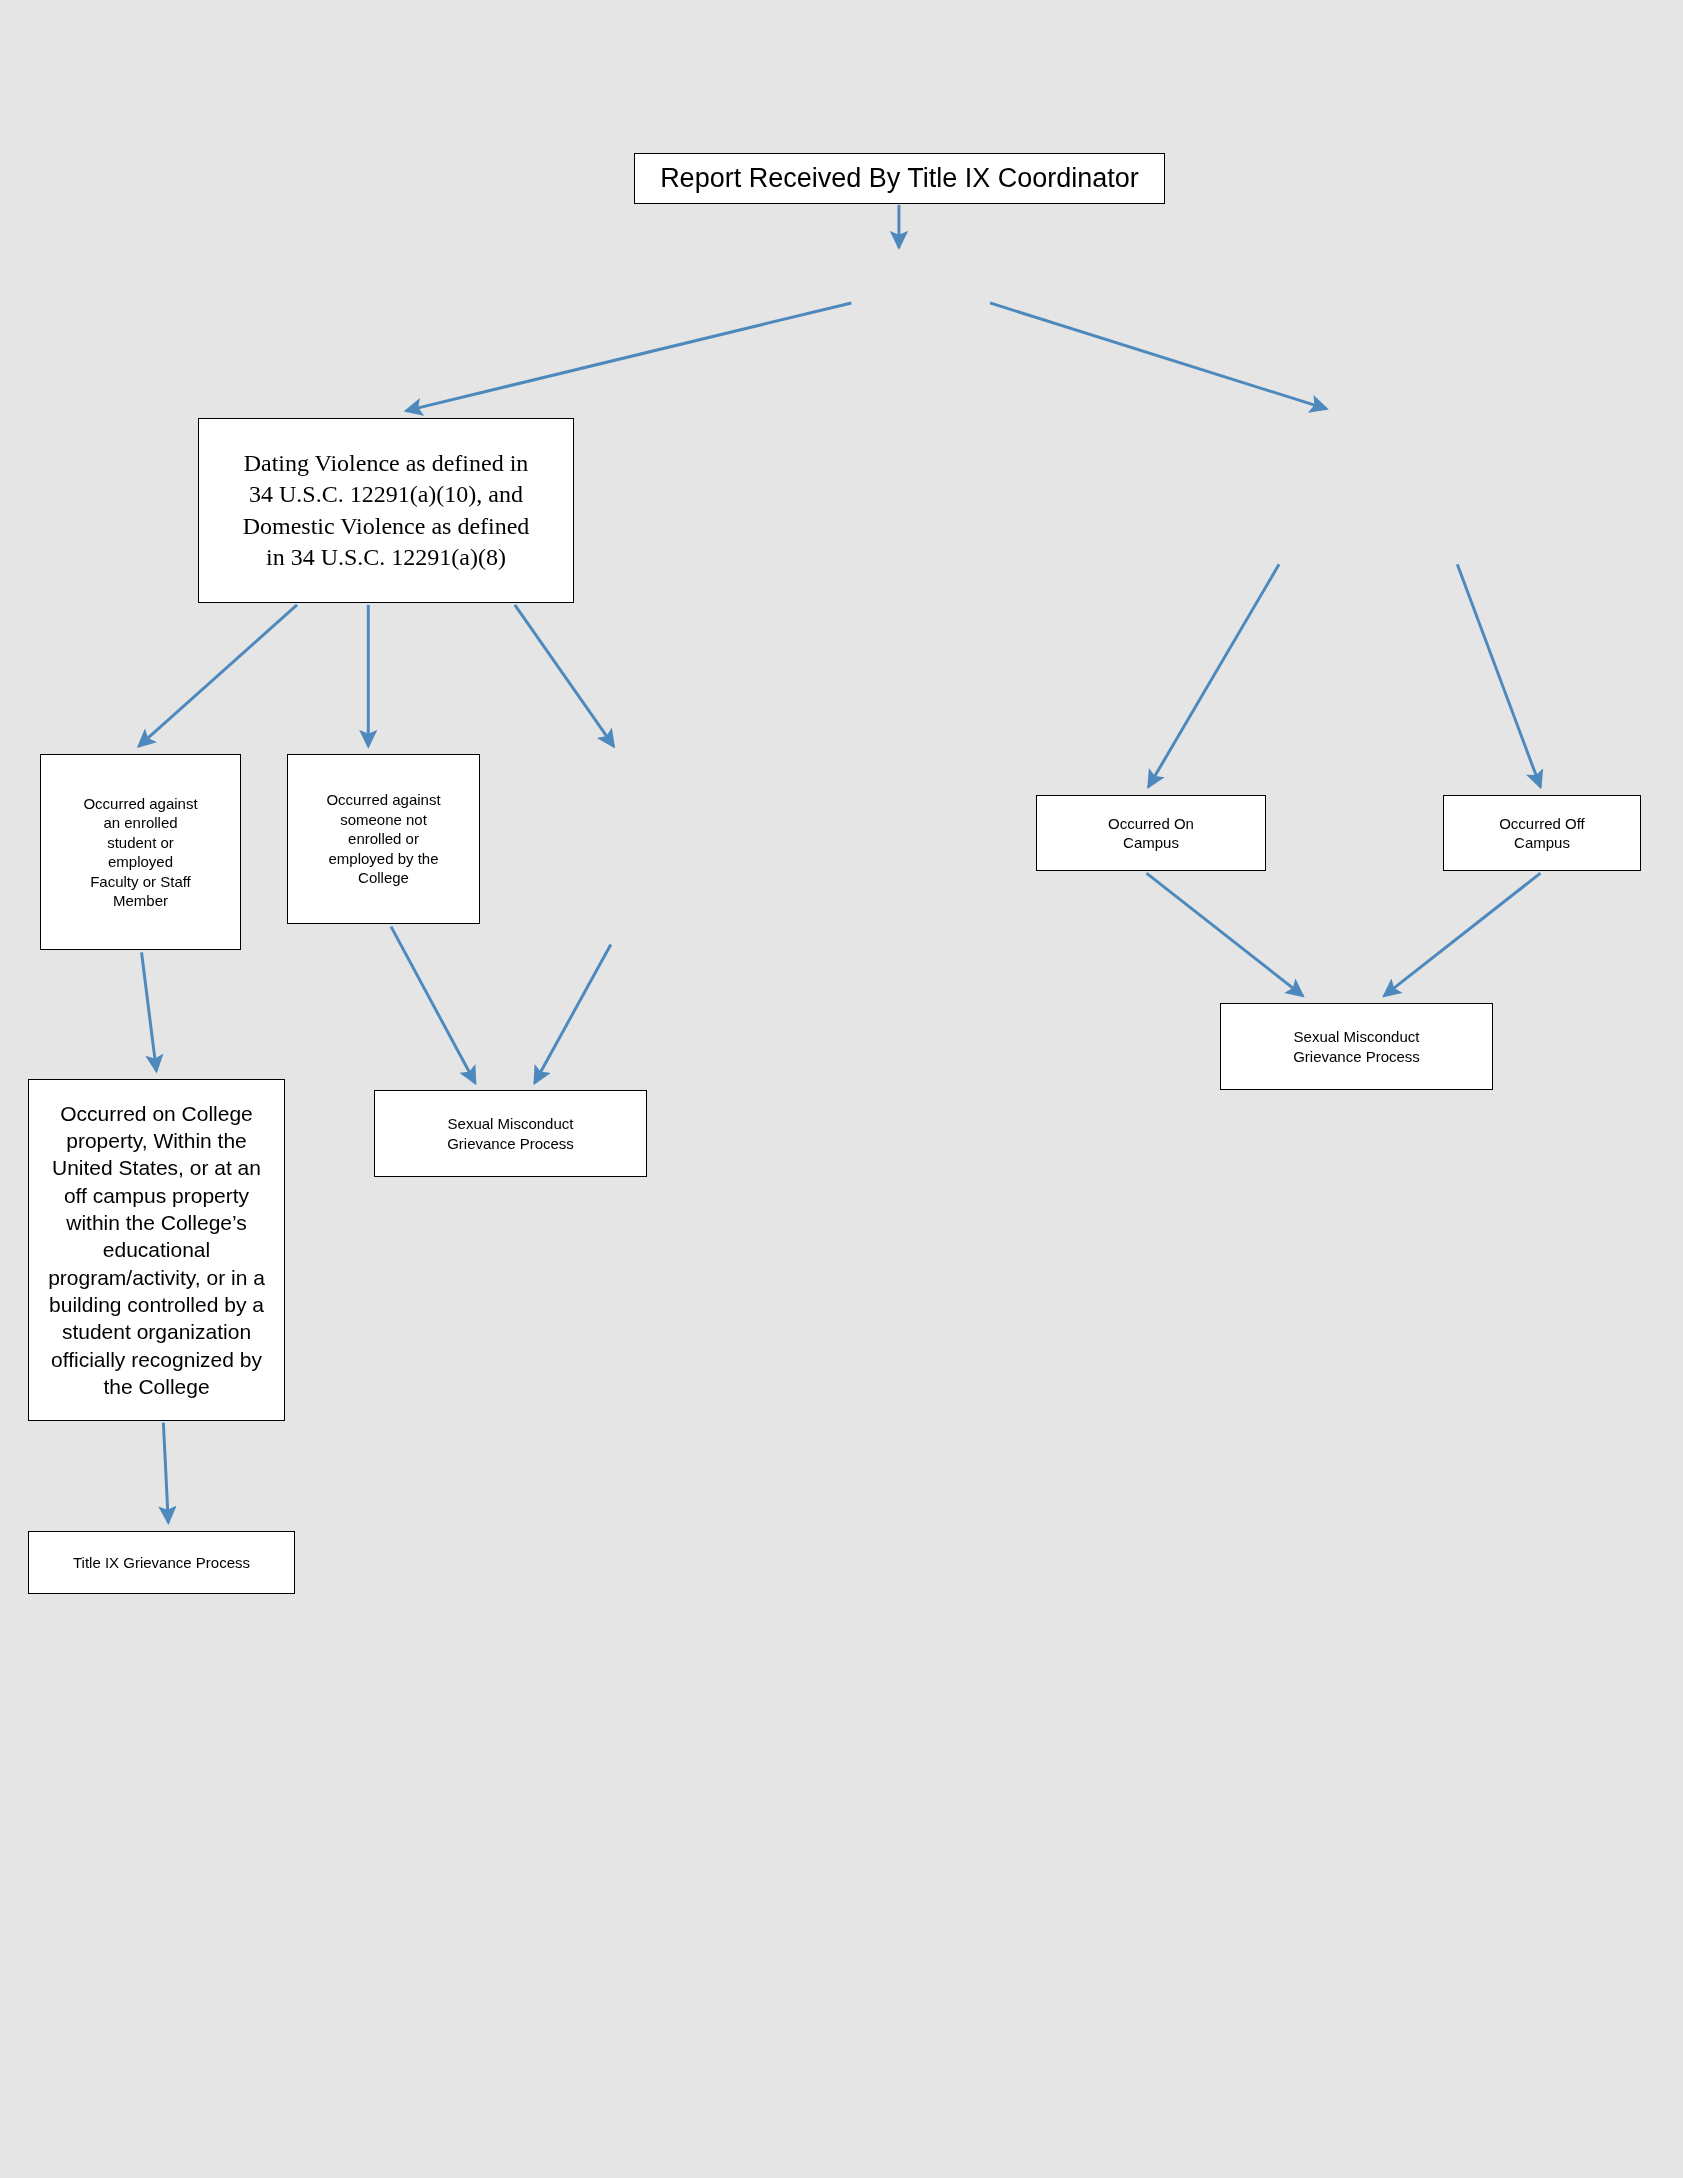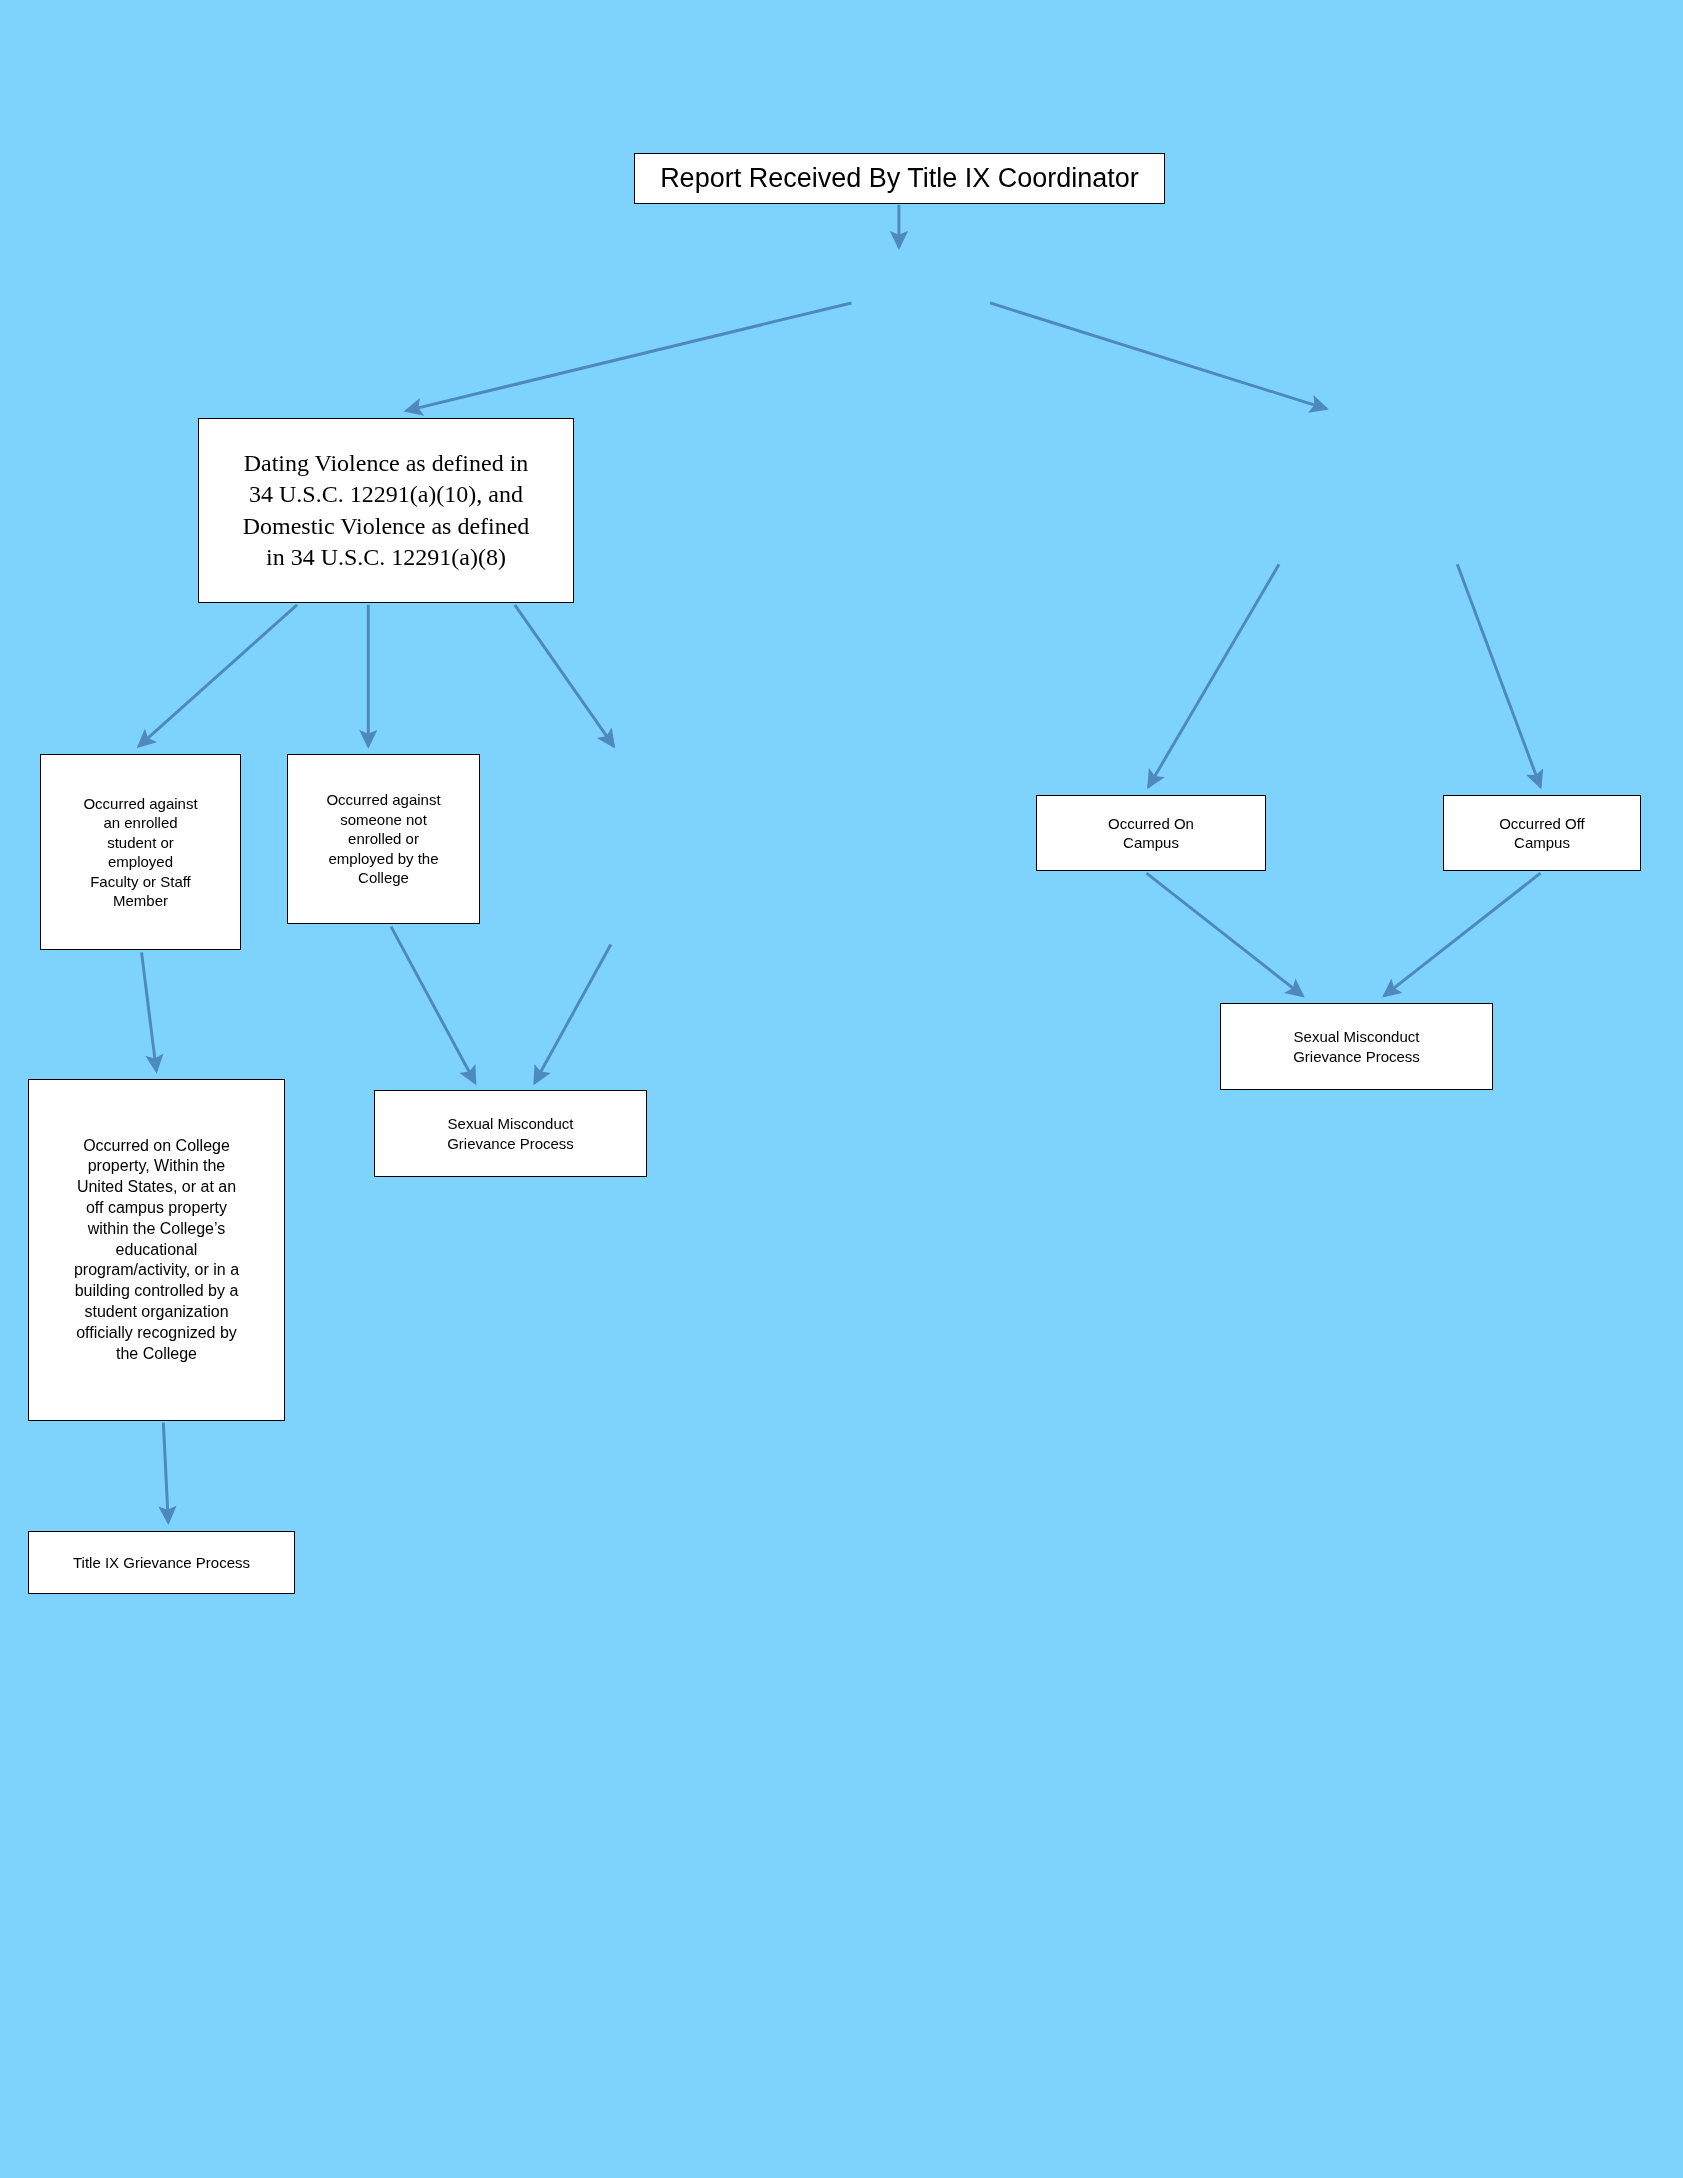--- a/index.html
+++ b/index.html
@@ -9,21 +9,21 @@
     background: #ffffff;
   }
   body {
     font-family: "Liberation Sans", sans-serif;
     color: #000000;
   }
   #page {
     position: relative;
     width: 1683px;
     height: 2178px;
-    background: #7dd3fc;
+    background: #e5e5e5;
     overflow: hidden;
   }
   #edges {
     position: absolute;
     left: 0;
     top: 0;
     width: 1683px;
     height: 2178px;
     pointer-events: none;
   }
@@ -37,21 +37,21 @@
     justify-content: center;
     text-align: center;
     line-height: 1.30;
     padding: 4px 8px;
     white-space: pre-line;
     z-index: 2;
   }
   .t-xl { font-size: 27px; }
   .t-lg { font-size: 24px; }
   .t-md { font-size: 15px; }
-  .t-sm { font-size: 16px; }
+  .t-sm { font-size: 21px; }
 </style>
 </head>
 <body>
 
 <div id="page">
 
   <svg id="edges" viewBox="0 0 1700 2200" width="1683" height="2178" xmlns="http://www.w3.org/2000/svg">
     <defs>
       <marker id="arrowhead" markerWidth="7" markerHeight="7" refX="5.6" refY="3.1" orient="auto" markerUnits="strokeWidth">
         <path d="M0,0 L6.4,3.1 L0,6.2 L1.3,3.1 Z" fill="#4E89BE"></path>

